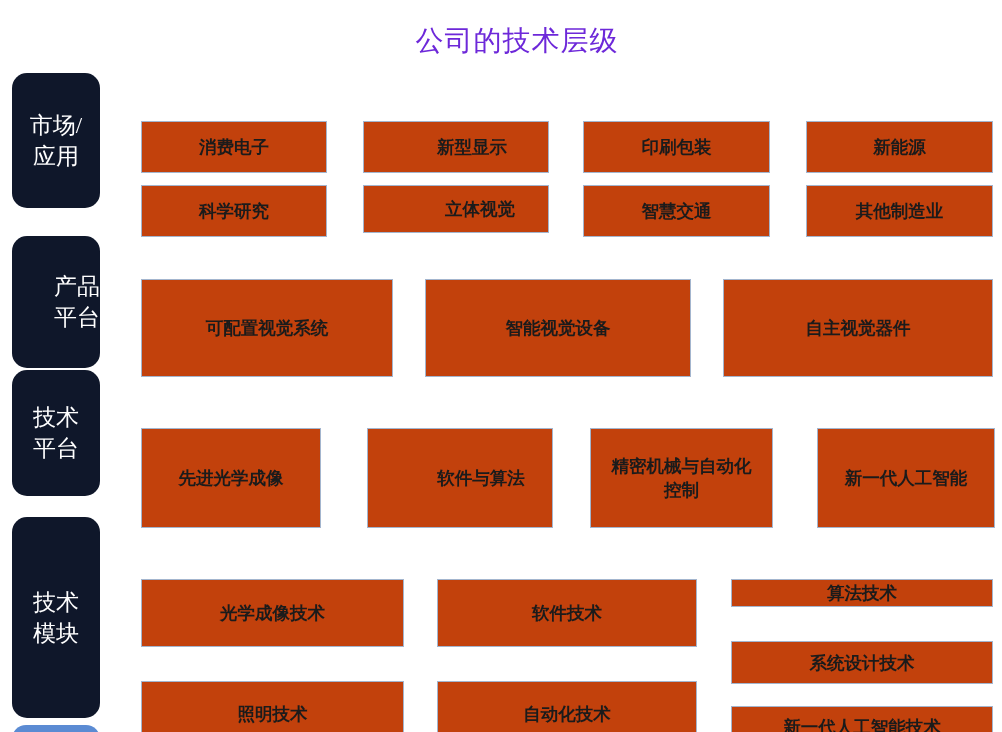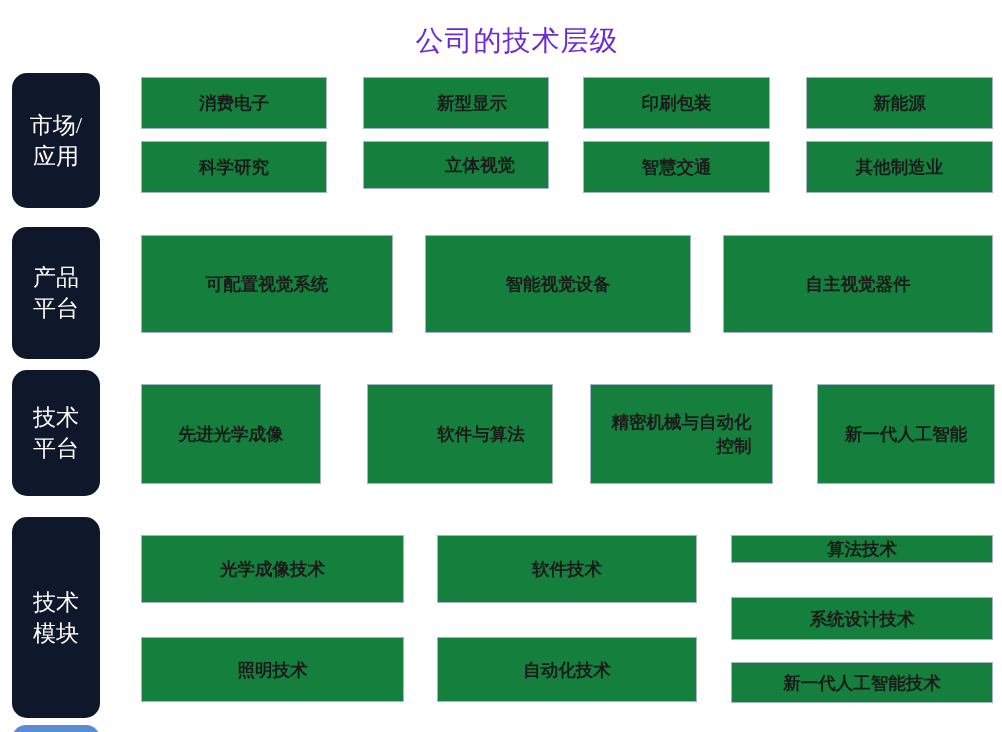--- a/index.html
+++ b/index.html
@@ -27,51 +27,52 @@
     display:flex;
     flex-direction:column;
     align-items:center;
     justify-content:center;
     font-size:23px;
     line-height:31px;
     text-align:center;
   }
   .panel{
     position:absolute;
-    background:#15803d;
+    background:#c2410c;
     border:1px solid #A3B5CE;
     box-sizing:border-box;
     display:flex;
     align-items:center;
     justify-content:center;
-    text-align:right;
+    text-align:center;
     font-size:17.5px;
     font-weight:bold;
     color:#1b1b1b;
     white-space:pre-line;
     line-height:24px;
+    margin-top:44px;
   }
   .strip{
     position:absolute;
     background:#5B8BD3;
     border-radius:14px 14px 0 0;
   }
 </style>
 </head>
 <body>
 
 <div id="canvas">
 
   <div class="title">公司的技术层级</div>
 
   <div class="side" style="left:12px;top:73px;width:88px;height:135px;">
     <span>市场/</span>
     <span>应用</span>
   </div>
-  <div class="side" style="left:12px;top:227px;width:88px;height:132px;">
+  <div class="side" style="left:12px;top:236px;width:88px;height:132px;align-items:flex-end;">
     <span>产品</span>
     <span>平台</span>
   </div>
   <div class="side" style="left:12px;top:370px;width:88px;height:126px;">
     <span>技术</span>
     <span>平台</span>
   </div>
   <div class="side" style="left:12px;top:517px;width:88px;height:201px;">
     <span>技术</span>
     <span>模块</span>

